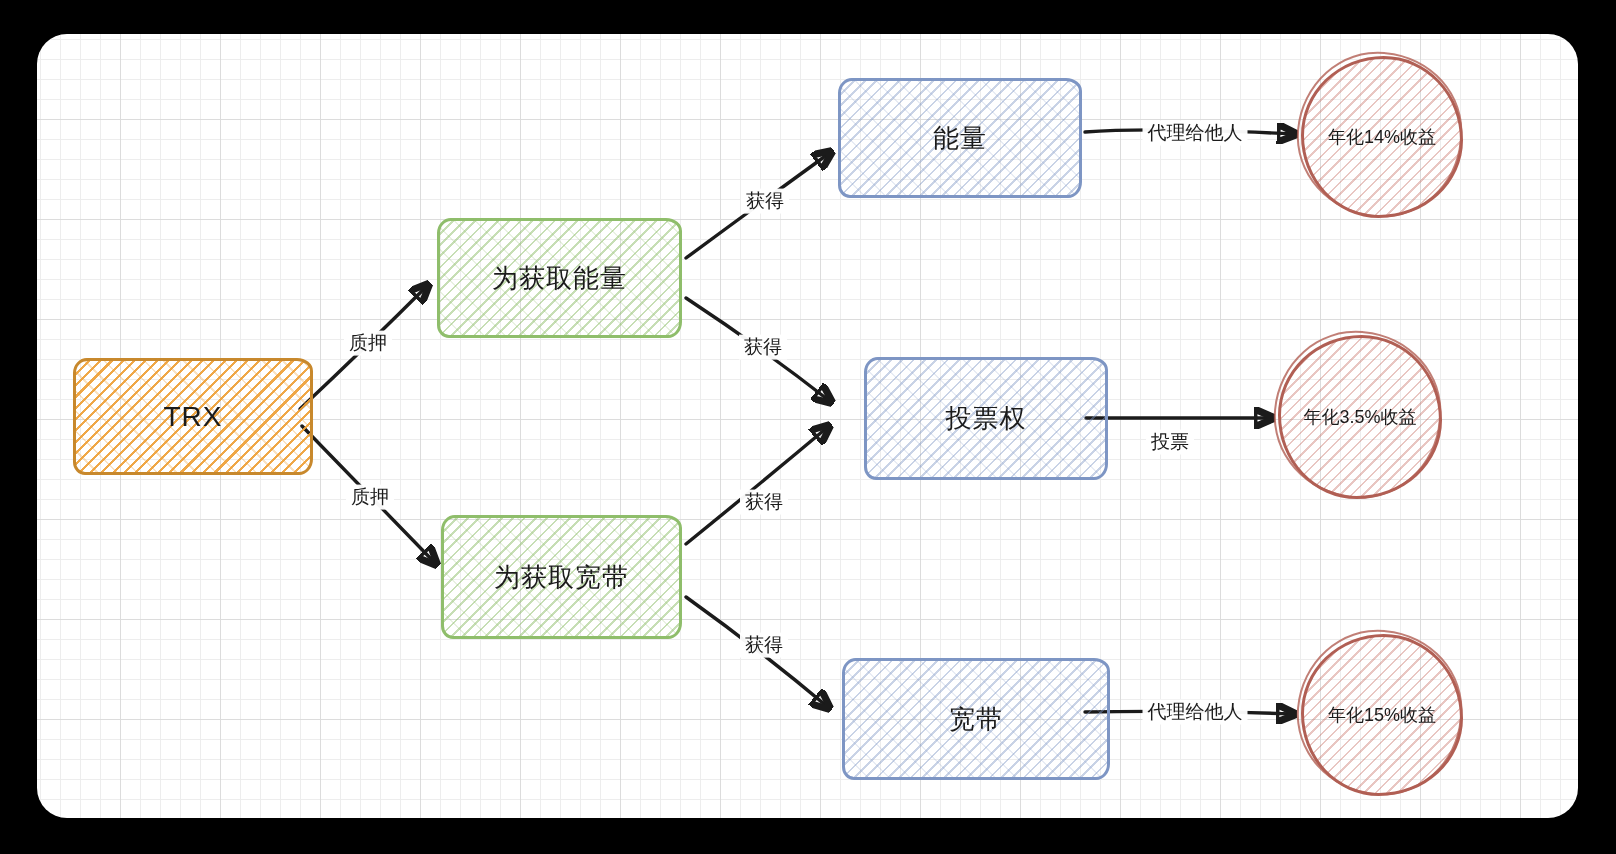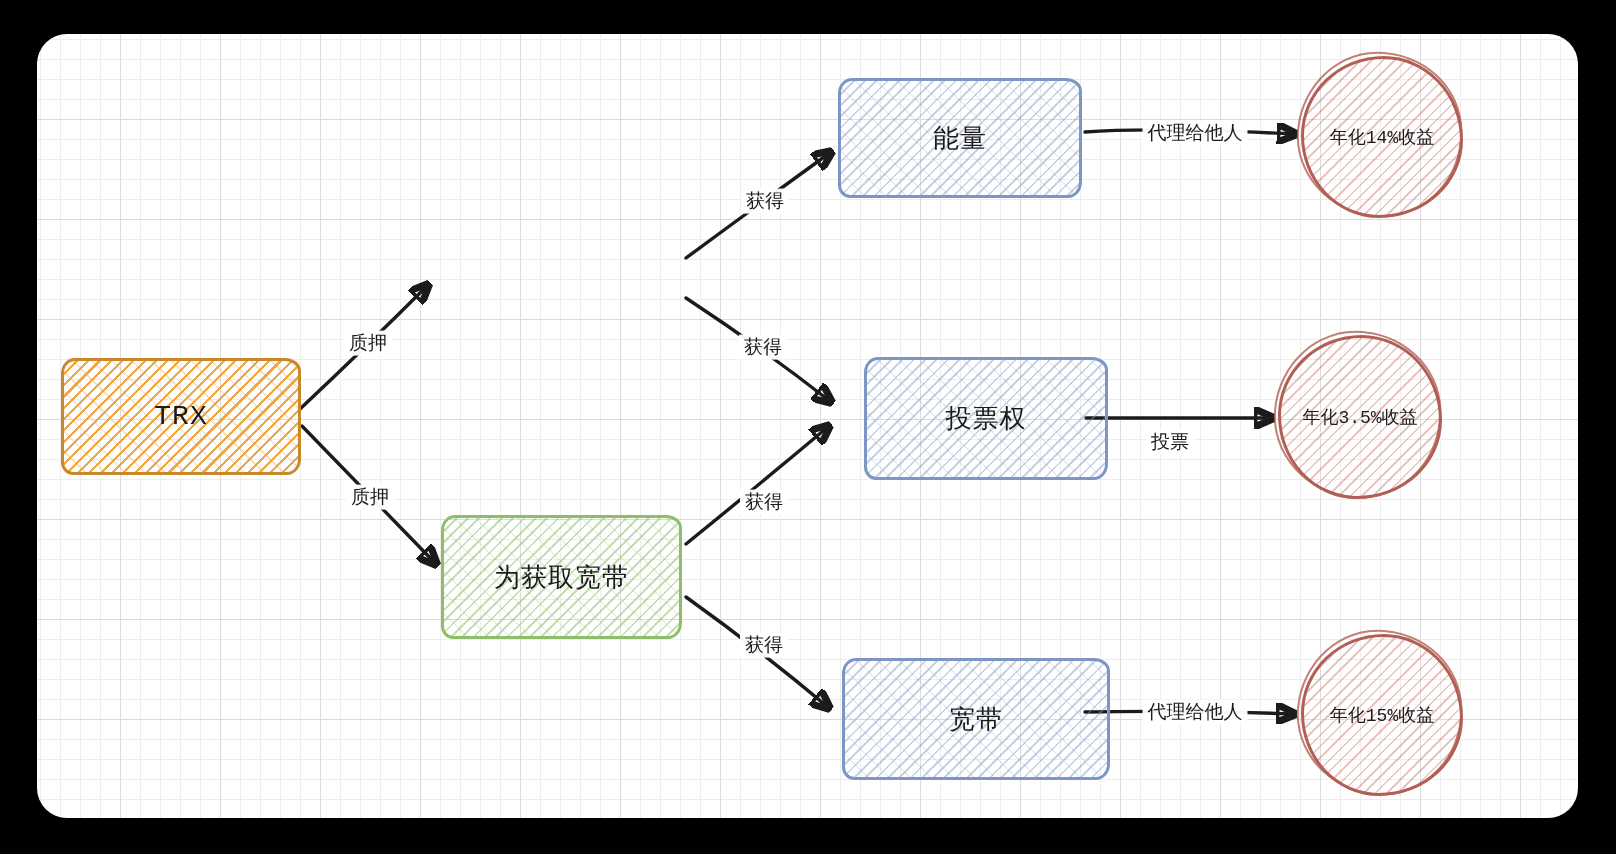--- a/index.html
+++ b/index.html
@@ -18,21 +18,21 @@
     background-image:
       linear-gradient(#dcdcdc 1px, transparent 1px),
       linear-gradient(90deg,#dcdcdc 1px, transparent 1px),
       linear-gradient(#ededed 1px, transparent 1px),
       linear-gradient(90deg,#ededed 1px, transparent 1px);
     background-size:100px 100px,100px 100px,20px 20px,20px 20px;
     background-position:-17px -15px;}
   svg.edges{position:absolute;left:0;top:0;width:1616px;height:854px;z-index:2;pointer-events:none;}
   svg.edges path{stroke:var(--arrow);stroke-width:3.4;fill:none;stroke-linecap:round;}
 
-  .node{position:absolute;z-index:3;display:flex;align-items:center;justify-content:center;font-family:Liberation Mono, monospace;}
+  .node{position:absolute;z-index:3;display:flex;align-items:center;justify-content:center;}
   .node .node-label{font-size:26px;letter-spacing:1px;white-space:nowrap;z-index:2;}
   .box{border-radius:14px 16px 14px 12px / 15px 13px 16px 13px;}
   .box::before{content:"";position:absolute;inset:-2px;border-radius:inherit;
     border:1.6px solid;border-color:inherit;opacity:.55;transform:rotate(.4deg);}
   .box-orange{border:3px solid var(--orange-stroke);
     background-image:
       repeating-linear-gradient(135deg, var(--orange-hatch) 0 2.2px, transparent 2.2px 8px),
       repeating-linear-gradient(45deg, rgba(238,160,55,.30) 0 1.6px, transparent 1.6px 14px);}
   .box-orange .node-label{font-size:28px;}
   .box-green{border:3px solid var(--green-stroke);
@@ -71,24 +71,27 @@
     <path d="M302 426 Q372 498 436 564" marker-end="url(#ah)"></path>
     <path d="M686 258 Q762 202 831 152" marker-end="url(#ah)"></path>
     <path d="M686 298 Q762 348 831 402" marker-end="url(#ah)"></path>
     <path d="M686 544 Q760 484 829 426" marker-end="url(#ah)"></path>
     <path d="M686 597 Q760 650 829 708" marker-end="url(#ah)"></path>
     <path d="M1085 132 Q1150 127 1295 134" marker-end="url(#ah)"></path>
     <path d="M1086 418 L1272 418" marker-end="url(#ah)"></path>
     <path d="M1085 712 Q1180 710 1294 714" marker-end="url(#ah)"></path>
   </svg>
 
-  <div class="node box box-orange" style="left:61px;top:358px;width:240px;height:117px;border-color:var(--orange-stroke);">
+  <div class="node box box-orange" style="left:73px;top:358px;width:240px;height:117px;border-color:var(--orange-stroke);">
     <span class="node-label">TRX</span>
   </div>
 
+  <div class="node box box-green" style="left:437px;top:218px;width:245px;height:120px;border-color:var(--green-stroke);">
+    <span class="node-label">为获取能量</span>
+  </div>
 
   <div class="node box box-green" style="left:441px;top:515px;width:241px;height:124px;border-color:var(--green-stroke);">
     <span class="node-label">为获取宽带</span>
   </div>
 
   <div class="node box box-blue" style="left:838px;top:78px;width:244px;height:120px;border-color:var(--blue-stroke);">
     <span class="node-label">能量</span>
   </div>
 
   <div class="node box box-blue" style="left:839px;top:357px;width:244px;height:123px;border-color:var(--blue-stroke);margin-left:25px;">

